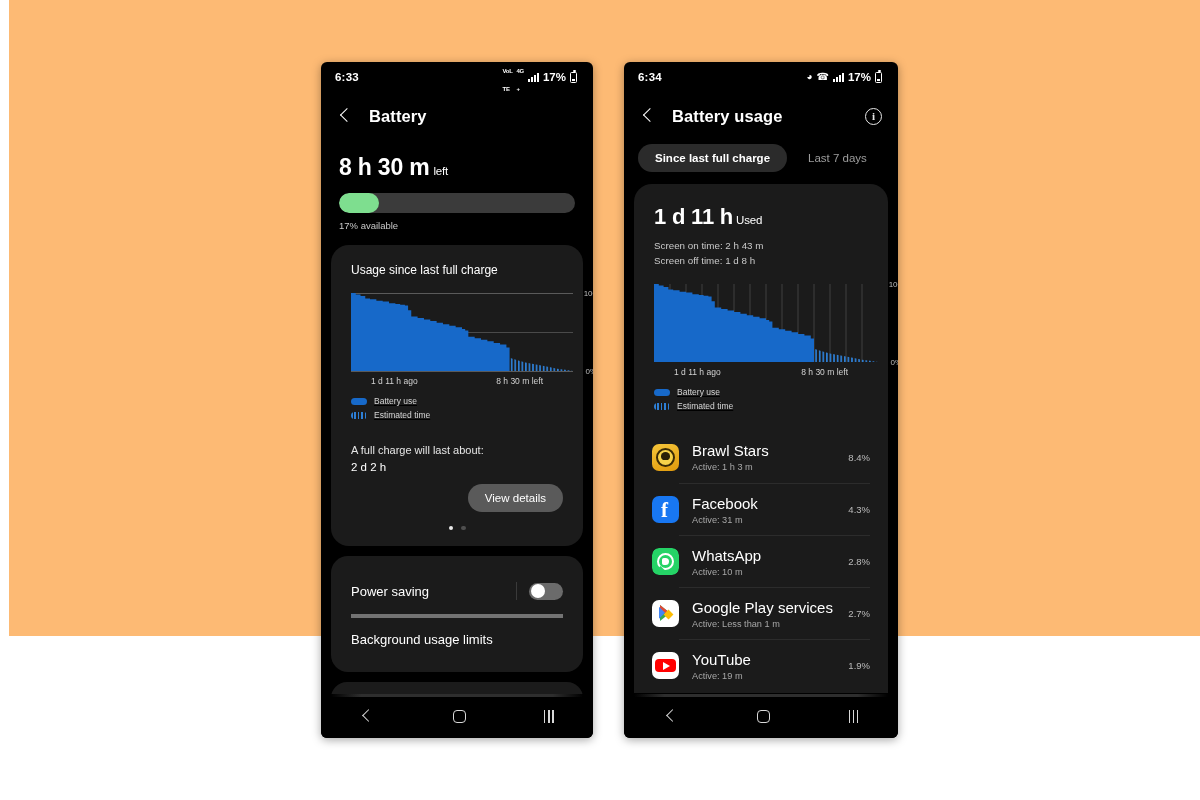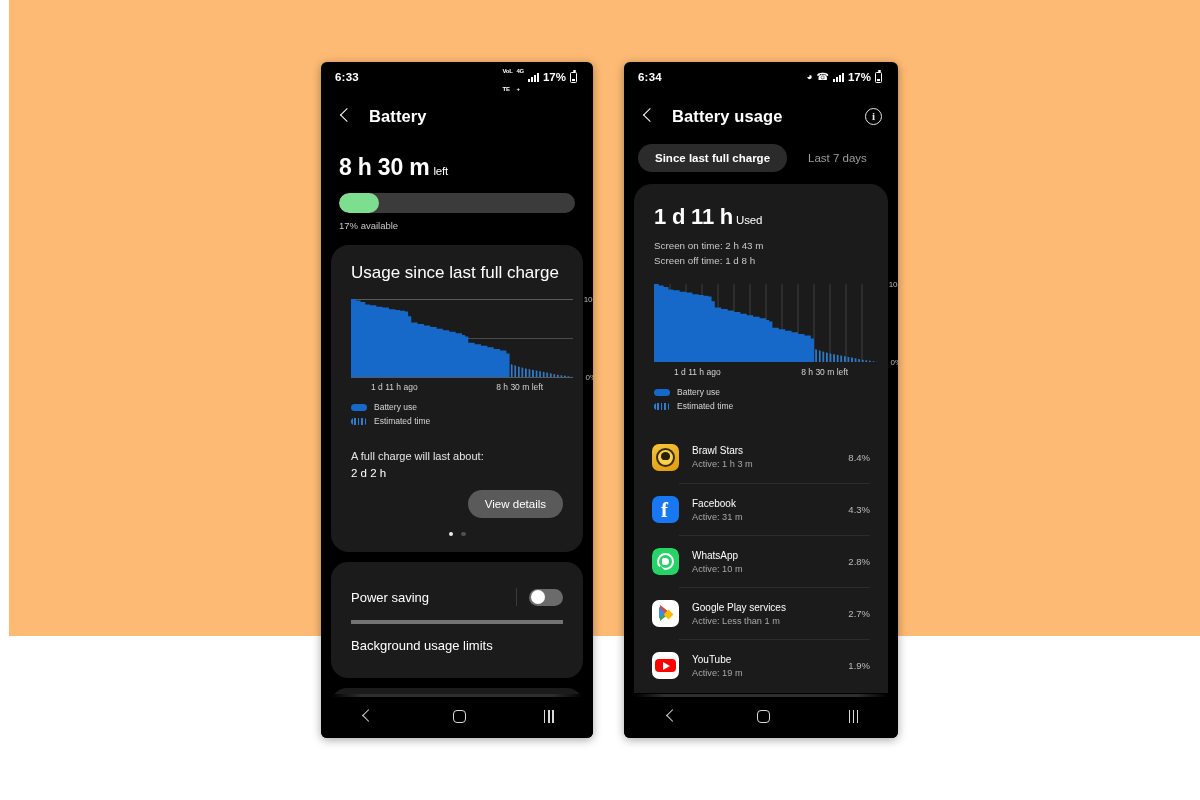--- a/index.html
+++ b/index.html
@@ -57,32 +57,32 @@
     color:#e8e8e8; font-size:11px; font-weight:700; line-height:14px; text-align:center;
     font-family:"Liberation Serif", serif; flex:none; cursor:pointer; }
   .hero { padding: 14px 18px 0 18px; }
   .hero-big { color:#fff; font-size:23px; font-weight:700; letter-spacing:-.2px; }
   .hero-big .suffix { font-size:11.5px; font-weight:400; margin-left:4px;text-align:right; }
   .track { margin-top:12px; height:20px; border-radius:10px; background:#3b3b3b; overflow:hidden; }
   .fill { height:100%; border-radius:10px; background:#7ede8f; }
   .avail { margin-top:7px; font-size:9.5px; color:#c9c9c9; }
 
   .card { background:#1b1b1b; border-radius:18px; margin:14px 10px 0 10px; }
-  .card-title { color:#fff; font-size:17px; padding:18px 20px 0 20px; }
+  .card-title { color:#fff; font-size:12px; padding:18px 20px 0 20px; }
 
   
   .chart-wrap { position:relative; padding: 16px 10px 0 20px; }
   .chart { position:relative; height:78px; }
   .gridline { position:absolute; left:0; right:0; height:1px; background:#5a5a5a; }
   .gridline.mid { background:#4a4a4a; }
   .axlabel { position:absolute; right:-24px; font-size:8px; color:#bdbdbd; transform:translateY(-50%); }
   .area-svg { position:absolute; inset:0; width:100%; height:100%; display:block; }
   .chart-x { display:flex; justify-content:space-between; padding:5px 30px 0 20px;
     font-size:8.5px; color:#d2d2d2; }
-  .legend { padding:10px 0 16px 20px; }
+  .legend { padding:10px 0 16px 20px;text-decoration:underline; }
   .leg-row { display:flex; align-items:center; gap:7px; margin-bottom:4px; }
   .leg-sw { width:16px; height:7px; border-radius:4px; background:#1769c9; flex:none; }
   .leg-sw.hatch { background:
       repeating-linear-gradient(90deg,#2d7fd6 0 1.6px,transparent 1.6px 3.4px); }
   .leg-txt { font-size:8.5px; color:#d6d6d6; }
 
   .lastabout { padding:2px 20px 0 20px; color:#e6e6e6; font-size:11px; line-height:1.5; }
   .lastabout .val { font-size:11.5px; color:#fff; }
   .btn-row { display:flex; justify-content:flex-end; padding:8px 20px 0 20px; }
   .btn {
@@ -112,21 +112,21 @@
   .rhero-big { color:#fff; font-size:22px; font-weight:700; letter-spacing:-.2px; }
   .rhero-big .suffix { font-size:11.5px; font-weight:400; margin-left:3px; }
   .rstat { color:#c9c9c9; font-size:9.8px; line-height:1.55; margin-top:8px; }
 
   .applist { padding:0 18px; }
   .approw { display:flex; align-items:center; height:52px; cursor:pointer; }
   .approw .meta { flex:1; min-width:0; padding-left:13px; display:flex; flex-direction:column; justify-content:center; height:100%; }
   .approw + .approw .meta { border-top:1px solid #2c2c2c; }
   .approw + .approw .pctwrap { border-top:1px solid #2c2c2c; }
   .pctwrap { height:100%; display:flex; align-items:center; padding-left:8px; }
-  .app-name { color:#fff; font-size:10px; }
+  .app-name { color:#fff; font-size:15px; }
   .app-sub { color:#a8a8a8; font-size:9.2px; margin-top:3px; }
   .app-pct { color:#bcbcbc; font-size:9.5px; }
   .appicon { width:27px; height:27px; border-radius:7px; flex:none; position:relative; overflow:hidden;
     display:flex; align-items:center; justify-content:center; }
 
   
   .navbar { position:absolute; left:0; right:0; bottom:0; height:44px;
     display:flex; align-items:center; justify-content:space-around; background:#000; }
   .navbar .grip { position:absolute; top:0; left:10px; right:10px; height:3px;
     background:linear-gradient(90deg,#000,#2e2e2e 12%,#2e2e2e 88%,#000); border-radius:2px; }

